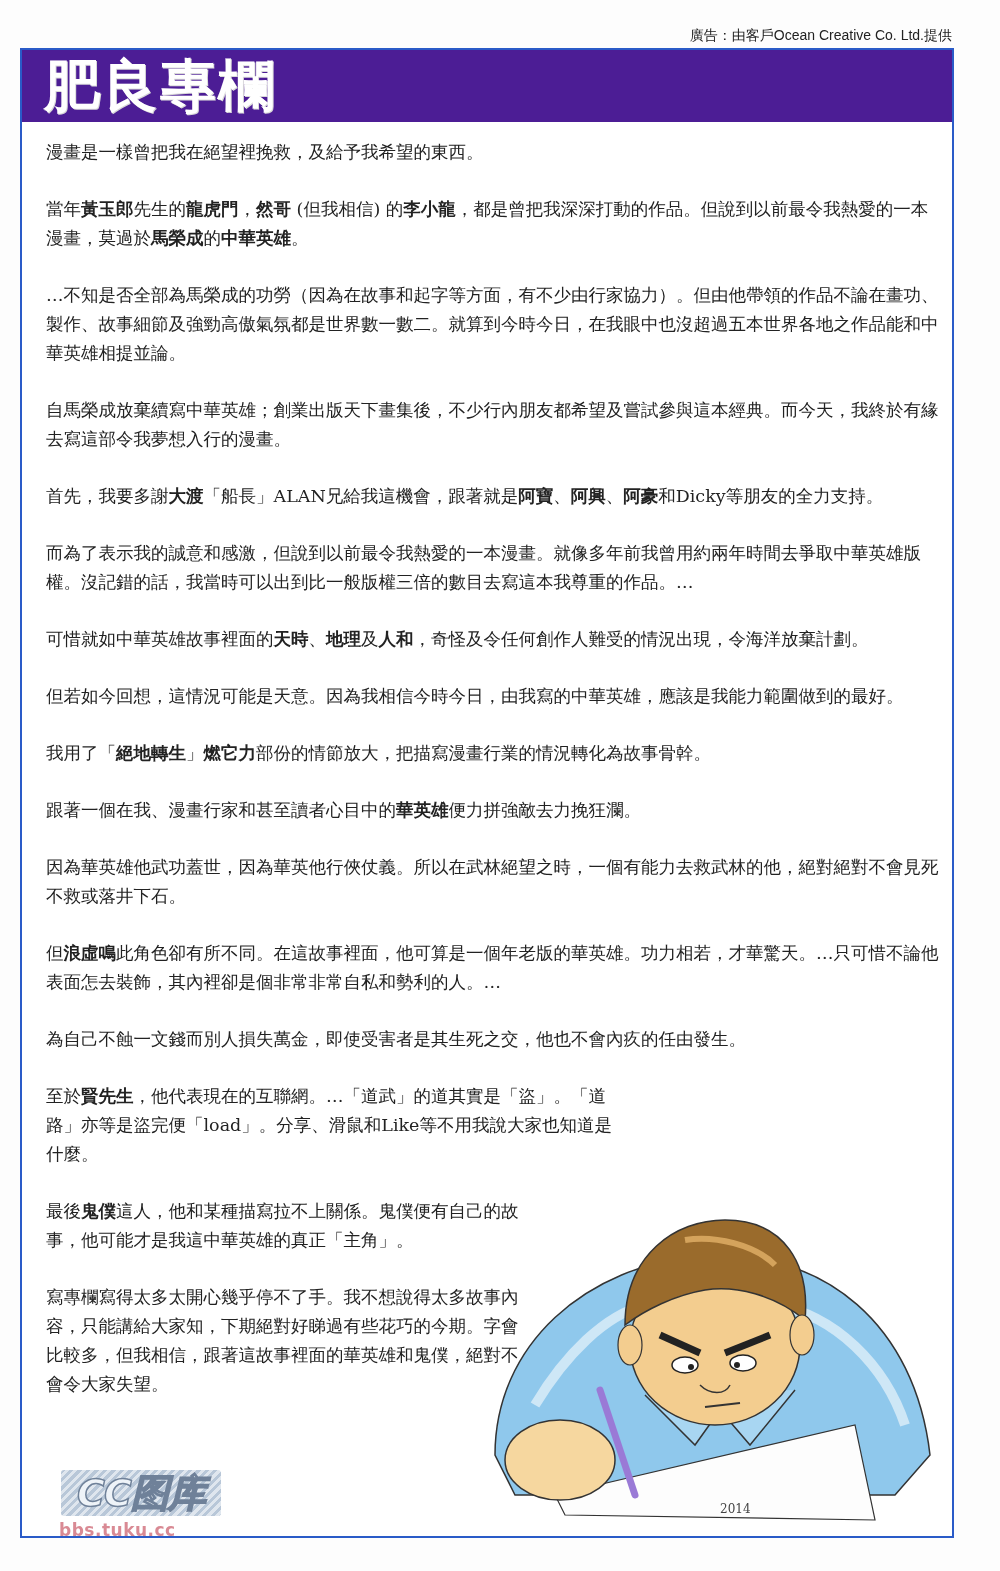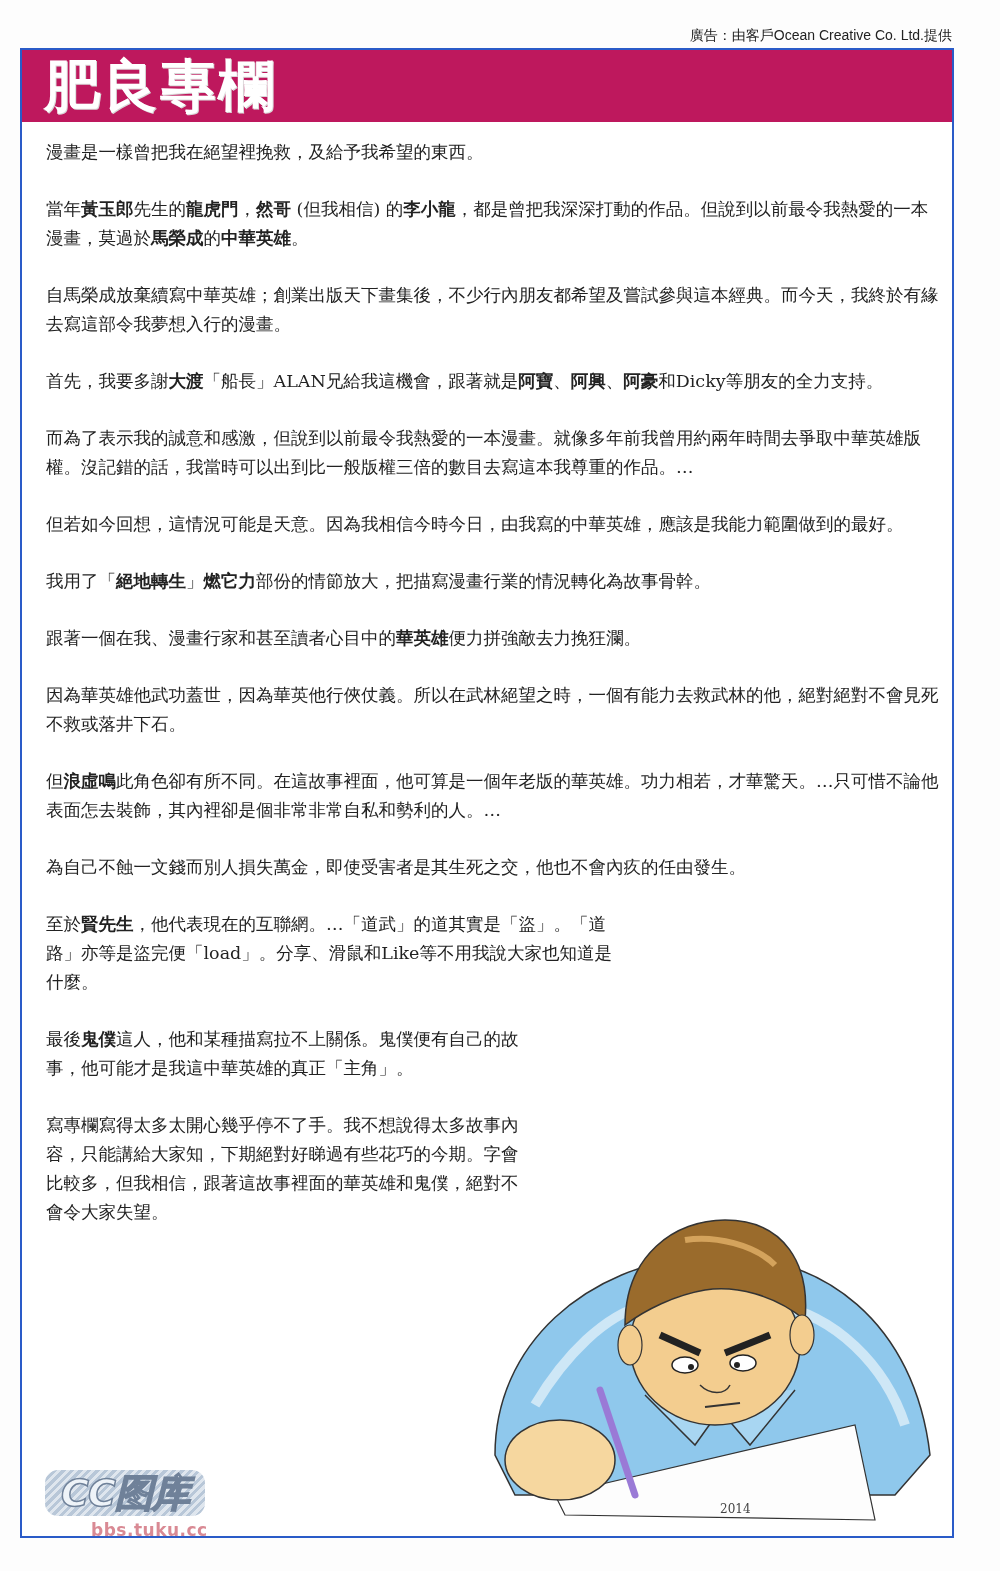--- a/index.html
+++ b/index.html
@@ -11,21 +11,21 @@
     position: absolute; top: 27px; right: 48px;
     font-family: "Liberation Sans", "DejaVu Sans", sans-serif;
     font-size: 14px; color: #222; letter-spacing: 0;
   }
   .frame {
     position: absolute; left: 20px; top: 48px; width: 934px; height: 1490px;
     border: 2px solid #2a5bc8; background: #fff; box-sizing: border-box;
   }
   .header-bar {
     position: absolute; left: 0; top: 0; right: 0; height: 72px;
-    background: #be185d;
+    background: #4c1d95;
   }
   .header-title {
     position: absolute; left: 22px; top: 2px;
     font-family: "DejaVu Sans", sans-serif; font-weight: bold;
     font-size: 56px; line-height: 68px; color: #fff; letter-spacing: 2px;
     text-shadow: 1px 1px 0 #d8d8d8;
   }
   .article {
     position: absolute; left: 24px; top: 88px; width: 895px;
     font-size: 17.5px; line-height: 29px;
@@ -34,48 +34,50 @@
   .para b { font-weight: bold; text-align: right; }
   .narrow { width: 575px; }
   .narrower { width: 480px; }
   .illustration {
     position: absolute; left: 475px; top: 1195px; width: 470px; height: 335px;
   }
   .watermark {
     position: absolute; left: 45px; top: 1470px; width: 165px; height: 80px;
   }
   .wm-logo {
-    position: absolute; left: 0; top: 0; width: 160px; height: 46px;
+    position: absolute; left: 16px; top: 0; width: 160px; height: 46px;
     background: repeating-linear-gradient(135deg, #b8c7d8 0 3px, #dfe6ee 3px 6px);
-    border-radius: 13px;
+    border-radius: 3px;
     font-family: "DejaVu Sans", sans-serif; font-weight: bold; font-style: italic;
     font-size: 38px; line-height: 46px; color: #eef3f8; text-align: center;
     -webkit-text-stroke: 1.5px #6f8199; letter-spacing: -1px;
   }
   .wm-url {
-    position: absolute; left: 46px; top: 50px;
+    position: absolute; left: 14px; top: 50px;
     font-family: "DejaVu Sans", sans-serif; font-weight: bold; font-size: 17px;
     color: #d98a94; letter-spacing: 0.5px;
   }
 </style>
 </head>
 <body>
 
 <div class="credit">廣告：由客戶Ocean Creative Co. Ltd.提供</div>
 
 <div class="frame">
   <div class="header-bar">
     <div class="header-title">肥良專欄</div>
   </div>
   <div class="article" id="article">
       <p class="para"><span>漫畫是一樣曾把我在絕望裡挽救，及給予我希望的東西。</span></p>
       <p class="para"><span>當年</span><b>黃玉郎</b><span>先生的</span><b>龍虎門</b><span>，</span><b>然哥</b><span> (但我相信) 的</span><b>李小龍</b><span>，都是曾把我深深打動的作品。但說到以前最令我熱愛的一本漫畫，莫過於</span><b>馬榮成</b><span>的</span><b>中華英雄</b><span>。</span></p>
+      <p class="para"><span>…不知是否全部為馬榮成的功勞（因為在故事和起字等方面，有不少由行家協力）。但由他帶領的作品不論在畫功、製作、故事細節及強勁高傲氣氛都是世界數一數二。就算到今時今日，在我眼中也沒超過五本世界各地之作品能和中華英雄相提並論。</span></p>
       <p class="para"><span>自馬榮成放棄續寫中華英雄；創業出版天下畫集後，不少行內朋友都希望及嘗試參與這本經典。而今天，我終於有緣去寫這部令我夢想入行的漫畫。</span></p>
       <p class="para"><span>首先，我要多謝</span><b>大渡</b><span>「船長」ALAN兄給我這機會，跟著就是</span><b>阿寶</b><span>、</span><b>阿興</b><span>、</span><b>阿豪</b><span>和Dicky等朋友的全力支持。</span></p>
       <p class="para"><span>而為了表示我的誠意和感激，但說到以前最令我熱愛的一本漫畫。就像多年前我曾用約兩年時間去爭取中華英雄版權。沒記錯的話，我當時可以出到比一般版權三倍的數目去寫這本我尊重的作品。…</span></p>
+      <p class="para"><span>可惜就如中華英雄故事裡面的</span><b>天時</b><span>、</span><b>地理</b><span>及</span><b>人和</b><span>，奇怪及令任何創作人難受的情況出現，令海洋放棄計劃。</span></p>
       <p class="para"><span>但若如今回想，這情況可能是天意。因為我相信今時今日，由我寫的中華英雄，應該是我能力範圍做到的最好。</span></p>
       <p class="para"><span>我用了「</span><b>絕地轉生</b><span>」</span><b>燃它力</b><span>部份的情節放大，把描寫漫畫行業的情況轉化為故事骨幹。</span></p>
       <p class="para"><span>跟著一個在我、漫畫行家和甚至讀者心目中的</span><b>華英雄</b><span>便力拼強敵去力挽狂瀾。</span></p>
       <p class="para"><span>因為華英雄他武功蓋世，因為華英他行俠仗義。所以在武林絕望之時，一個有能力去救武林的他，絕對絕對不會見死不救或落井下石。</span></p>
       <p class="para"><span>但</span><b>浪虛鳴</b><span>此角色卻有所不同。在這故事裡面，他可算是一個年老版的華英雄。功力相若，才華驚天。…只可惜不論他表面怎去裝飾，其內裡卻是個非常非常自私和勢利的人。…</span></p>
       <p class="para"><span>為自己不蝕一文錢而別人損失萬金，即使受害者是其生死之交，他也不會內疚的任由發生。</span></p>
       <p class="para narrow"><span>至於</span><b>賢先生</b><span>，他代表現在的互聯網。…「道武」的道其實是「盜」。「道路」亦等是盜完便「load」。分享、滑鼠和Like等不用我說大家也知道是什麼。</span></p>
       <p class="para narrower"><span>最後</span><b>鬼僕</b><span>這人，他和某種描寫拉不上關係。鬼僕便有自己的故事，他可能才是我這中華英雄的真正「主角」。</span></p>
       <p class="para narrower"><span>寫專欄寫得太多太開心幾乎停不了手。我不想說得太多故事內容，只能講給大家知，下期絕對好睇過有些花巧的今期。字會比較多，但我相信，跟著這故事裡面的華英雄和鬼僕，絕對不會令大家失望。</span></p>
     </div>

